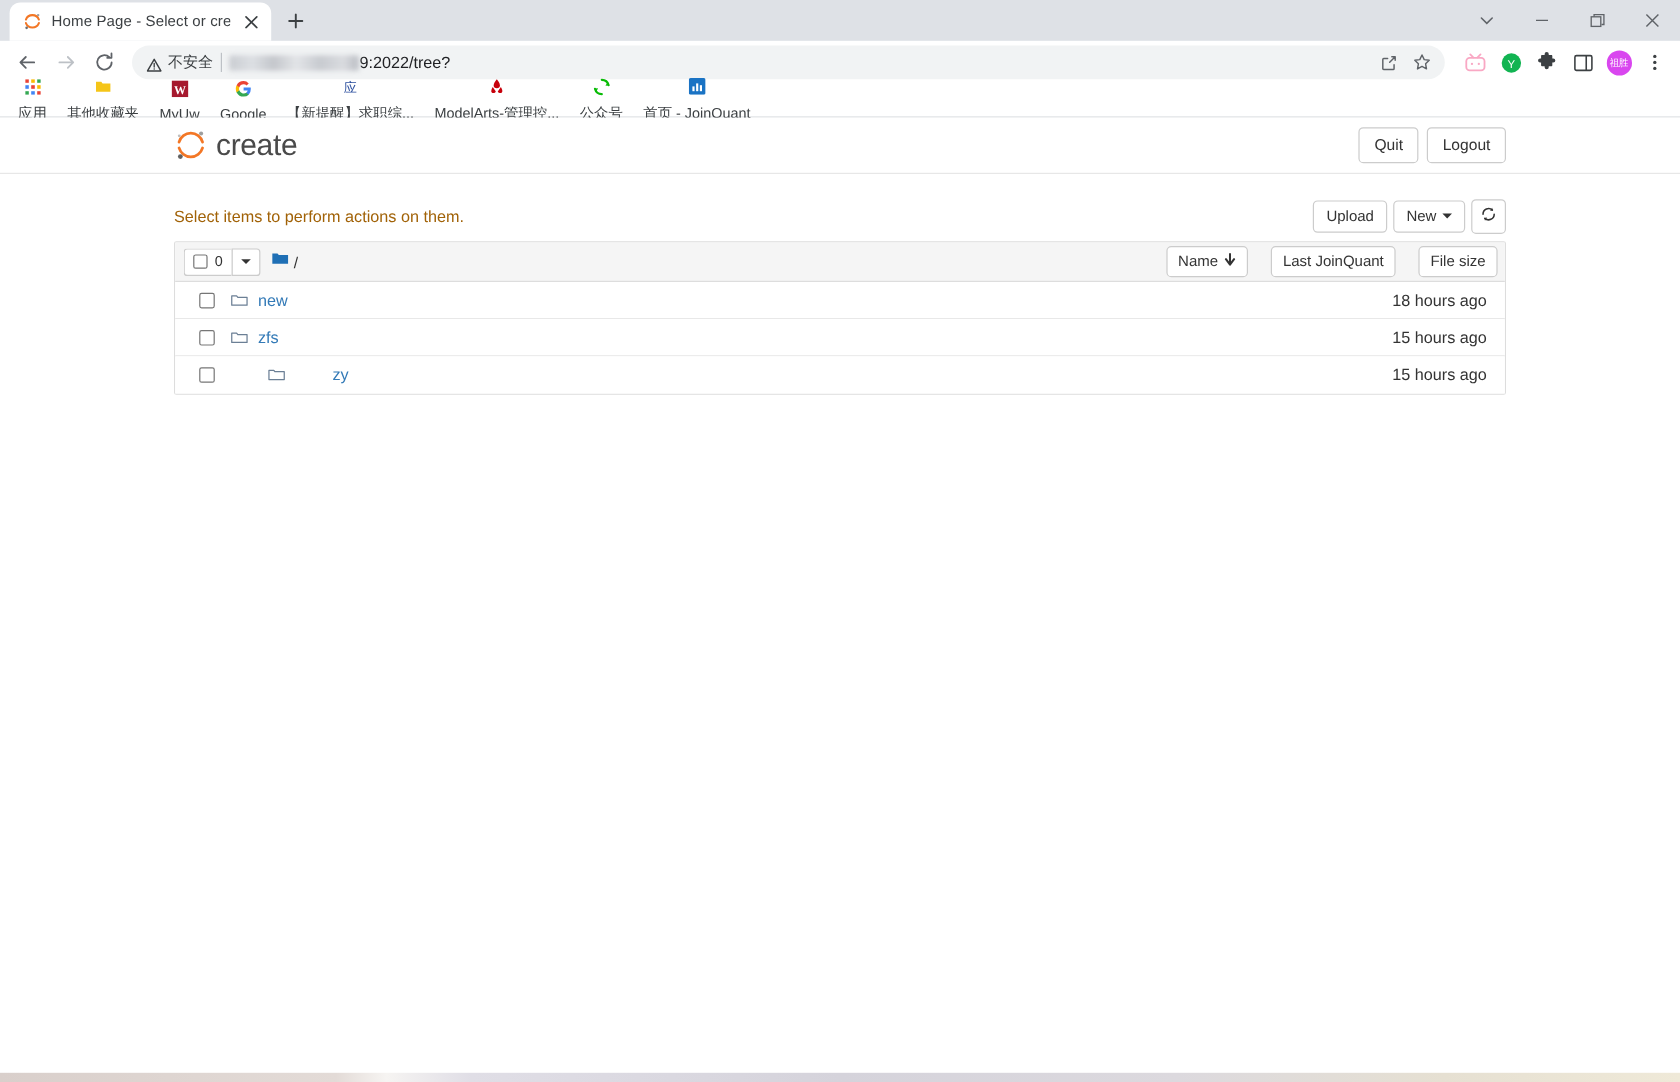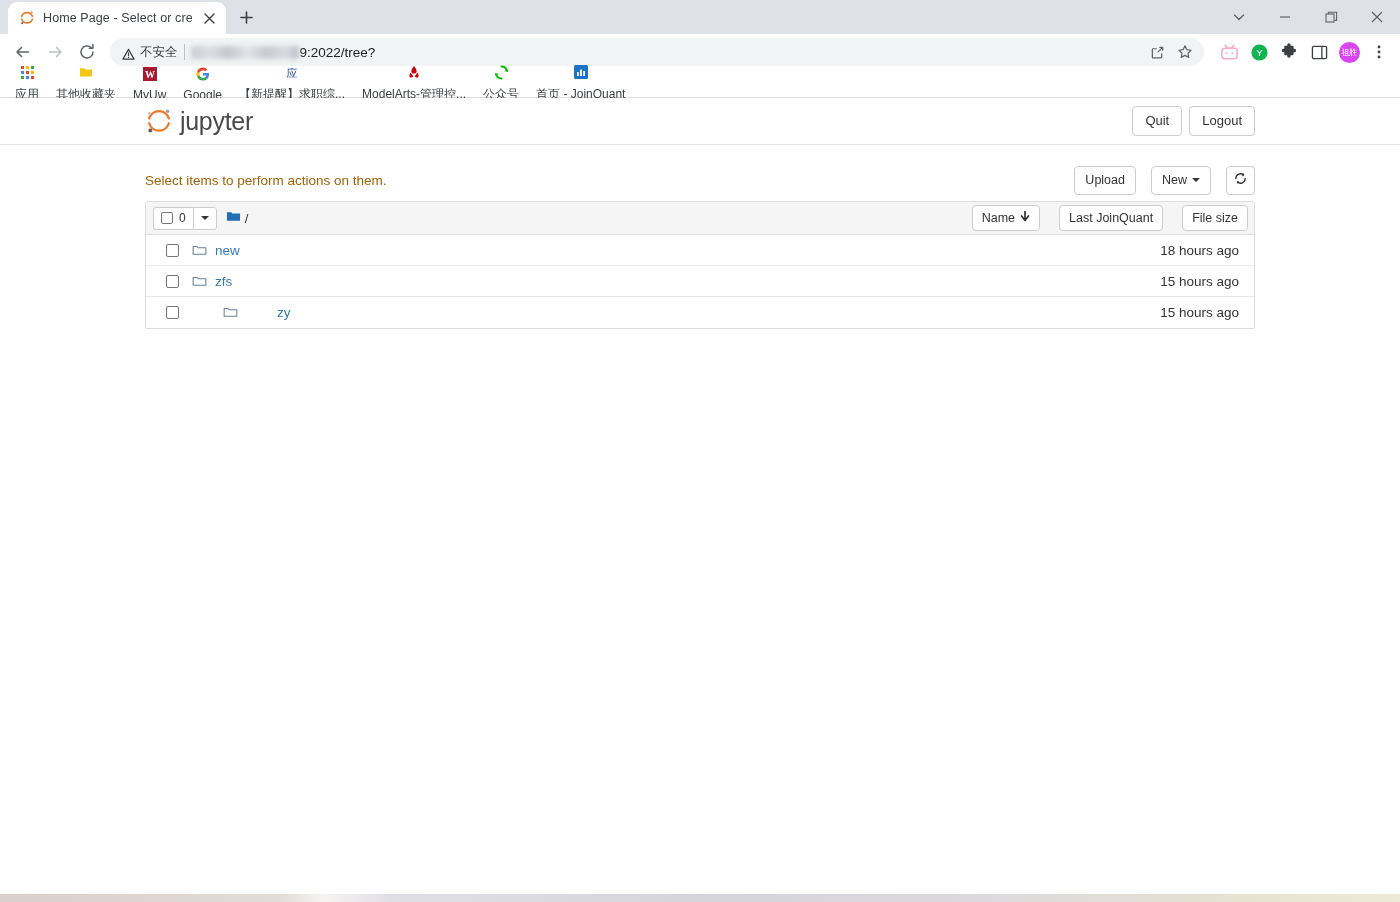--- a/index.html
+++ b/index.html
@@ -111,21 +111,21 @@
     font-size: 13.5px; padding: 8px 15px; color: #337ab7; line-height: 1.3;
     border: 1px solid transparent; border-bottom: none; margin-bottom: -1px;
     border-radius: 4px 4px 0 0;
   }
   .tab-item.active { color: #555; background: #fff; border-color: #ddd #ddd #fff; }
 
   .actions-row {
     display: flex; align-items: center; height: 42px; padding-top: 8px;
   }
   .actions-note { font-size: 13.5px; color: #a16207; }
-  .actions-right { margin-left: auto; display: flex; gap: 15px; }
+  .actions-right { margin-left: auto; display: flex; gap: 5px; align-items: center; }
   .btn-sm {
     border: 1px solid #ccc; background: #fff; border-radius: 4px;
     font-size: 12.5px; color: #333; padding: 5px 10px; line-height: 1.2;
     display: flex; align-items: center; gap: 5px;
     font-family: "Liberation Sans", sans-serif; white-space: nowrap;
   }
   .caret {
     width: 0; height: 0; border-left: 4px solid transparent;
     border-right: 4px solid transparent; border-top: 4px solid #333;
   }
@@ -408,21 +408,21 @@
         <div class="jp-logo">
           <span class="jp-logo-mark">
             <svg width="28" height="28" viewBox="0 0 28 28">
               <path d="M4.2 16.3a10.2 10.2 0 0 0 19.6 0" fill="none" stroke="#f37726" stroke-width="2.3" stroke-linecap="round"></path>
               <path d="M23.8 11.4a10.2 10.2 0 0 0-19.6 0" fill="none" stroke="#f37726" stroke-width="2.3" stroke-linecap="round"></path>
               <circle cx="22.6" cy="4.3" r="1.7" fill="#9e9e9e"></circle>
               <circle cx="5.3" cy="23.5" r="2" fill="#616161"></circle>
               <circle cx="4.4" cy="6.2" r="1.2" fill="#bdbdbd"></circle>
             </svg>
           </span>
-          <span class="jp-logo-text">jupyter</span>
+          <span class="jp-logo-text">create</span>
         </div>
         <div class="jp-header-right">
           <button class="btn">Quit</button>
           <button class="btn">Logout</button>
         </div>
       </div>
     </div>
 
     <div class="jp-body">
 

